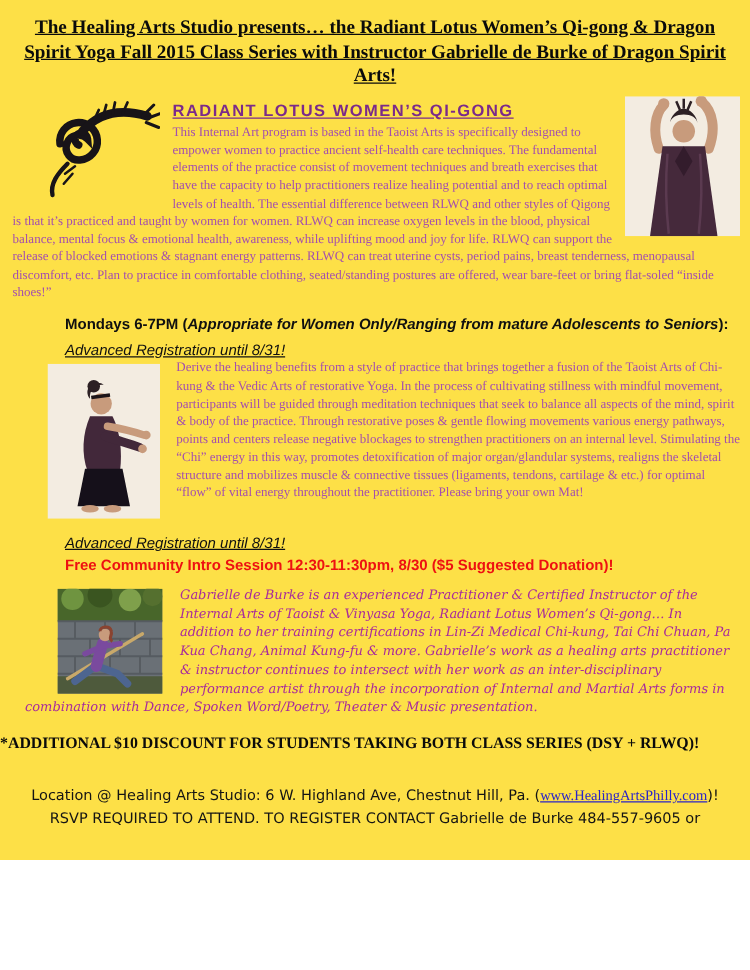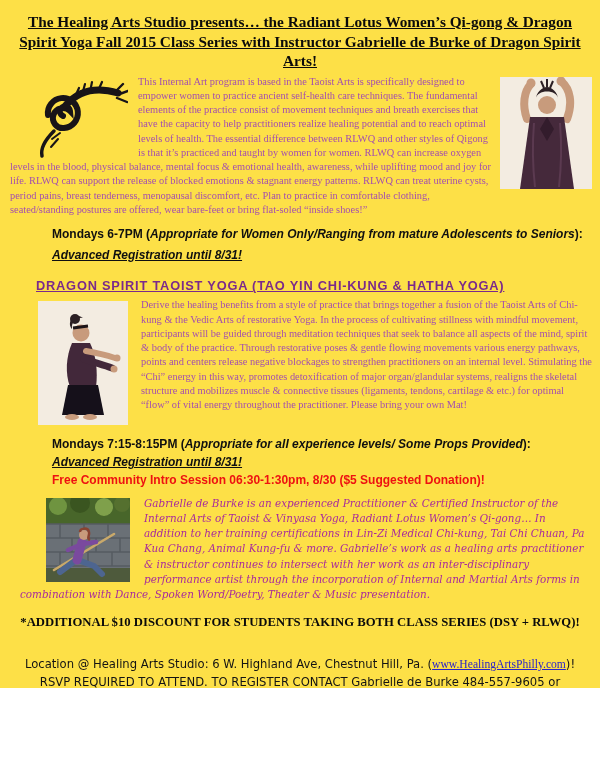--- a/index.html
+++ b/index.html
@@ -10,29 +10,29 @@
   .sec{margin:0 8px 0 10px;overflow:hidden;}
   .dragon-img{float:left;width:104px;height:80px;margin:4px 10px 0 14px;}
   .qigong-photo{float:right;width:92px;height:112px;margin:2px 0 4px 8px;}
   .h-purple{color:#7b2a8b;font-weight:bold;font-size:13.2px;letter-spacing:1.2px;
             text-decoration:underline;margin:6px 0 4px 0;}
   .p-purple{color:#a44fae;font-family:Liberation Serif, serif;font-size:10.4px;line-height:1.37;}
   .schedule{margin:10px 4px 0 52px;font-size:12px;line-height:1.3;color:#101010;}
   .sch-when{font-weight:bold;}
   .sch-when .it{font-style:italic;}
   .sch-price{font-weight:normal;}
-  .sch-reg{font-style:italic;text-decoration:underline;margin-top:5px;font-weight:bold;}
+  .sch-reg{font-style:italic;text-decoration:underline;margin-top:5px;}
   .sch-red{color:#ee1111;font-weight:bold;margin-top:2px;}
   .h2-wrap{margin:13px 8px 4px 36px;}
   .yoga-photo{float:left;width:90px;height:124px;margin:3px 13px 2px 28px;}
   .bio-wrap{margin:8px 12px 0 20px;overflow:hidden;}
   .bio-photo{float:left;width:84px;height:84px;margin:2px 14px 0 26px;}
   .bio-text{color:#a82b9c;font-family:"DejaVu Serif",serif;font-style:italic;
             font-size:10.4px;line-height:1.45;}
-  .discount{text-align:center;font-family:"Liberation Serif",serif;font-weight:bold;
+  .discount{font-family:"Liberation Serif",serif;font-weight:bold;
             font-size:12.7px;margin-top:13px;color:#0b0b0b;}
   .footer{text-align:center;margin-top:26px;font-family:"DejaVu Sans",sans-serif;
           font-size:11.6px;line-height:1.55;color:#141414;}
   .link{color:#2a23c9;text-decoration:underline;cursor:pointer;font-family:Liberation Serif, serif;}
   svg{display:block;}
 </style>
 </head>
 <body>
 
 <div class="page">
@@ -61,31 +61,29 @@
         <circle cx="31" cy="6" r="4.5" fill="#c89b7c"></circle>
         <circle cx="61" cy="4" r="4.5" fill="#c89b7c"></circle>
         <circle cx="47" cy="28" r="9" fill="#c89b7c"></circle>
         <path d="M36,22 C36,12 58,12 58,22 C58,16 52,10 47,10 C42,10 36,16 36,22 Z" fill="#2c2024"></path>
         <path d="M44,11 l-3,-7 M50,11 l3,-7 M47,10 l0,-8" stroke="#2c2024" stroke-width="2" fill="none"></path>
         <path d="M30,40 L64,40 L74,112 L20,112 Z" fill="#45293b"></path>
         <path d="M47,40 L40,52 L47,64 L54,52 Z" fill="#331c2c"></path>
         <path d="M34,46 C32,70 33,92 35,110 M60,46 C62,70 61,92 59,110" stroke="#5b3a50" stroke-width="2" fill="none"></path>
       </svg>
     </div>
+    <div class="h-purple">RADIANT LOTUS WOMEN’S QI-GONG</div>
     <div class="p-purple">This Internal Art program is based in the Taoist Arts is specifically designed to empower women to practice ancient self-health care techniques. The fundamental elements of the practice consist of movement techniques and breath exercises that have the capacity to help practitioners realize healing potential and to reach optimal levels of health. The essential difference between RLWQ and other styles of Qigong is that it’s practiced and taught by women for women. RLWQ can increase oxygen levels in the blood, physical balance, mental focus &amp; emotional health, awareness, while uplifting mood and joy for life. RLWQ can support the release of blocked emotions &amp; stagnant energy patterns. RLWQ can treat uterine cysts, period pains, breast tenderness, menopausal discomfort, etc. Plan to practice in comfortable clothing, seated/standing postures are offered, wear bare-feet or bring flat-soled “inside shoes!”</div>
   </div>
 
   <div class="schedule">
     <div class="sch-when"><span>Mondays 6-7PM (</span><span class="it">Appropriate for Women Only/Ranging from mature Adolescents to Seniors</span><span>):</span></div>
     <div class="sch-reg">Advanced Registration until 8/31!</div>
   </div>
 
-  <div class="h2-wrap">
-    <span class="h-purple" style="font-size:12.8px;letter-spacing:0.8px;">DRAGON SPIRIT TAOIST YOGA (TAO YIN CHI-KUNG &amp; HATHA YOGA)</span>
-  </div>
   <div class="sec">
     <div class="yoga-photo">
       <svg width="90" height="124" viewBox="0 0 90 124">
         <rect x="0" y="0" width="90" height="124" fill="#f3ece1"></rect>
         <circle cx="43" cy="32" r="8.5" fill="#c89b7c"></circle>
         <path d="M34,28 C33,20 40,16 45,17 C42,14 36,15 33,19 C31,22 32,26 34,28 Z" fill="#2c2024"></path>
         <circle cx="37" cy="18" r="5" fill="#2c2024"></circle>
         <path d="M35,27 L50,25" stroke="#1c1418" stroke-width="3"></path>
         <path d="M34,42 C28,56 27,72 32,86 L58,86 C60,70 58,54 52,42 Z" fill="#42283a"></path>
         <path d="M48,50 C60,52 68,54 77,57" stroke="#c89b7c" stroke-width="6" fill="none" stroke-linecap="round"></path>
@@ -94,23 +92,22 @@
         <circle cx="76" cy="68" r="3.5" fill="#c89b7c"></circle>
         <path d="M30,84 L60,84 L66,114 L24,114 Z" fill="#15101a"></path>
         <ellipse cx="34" cy="116" rx="7" ry="3" fill="#c89b7c"></ellipse>
         <ellipse cx="52" cy="116" rx="7" ry="3" fill="#c89b7c"></ellipse>
       </svg>
     </div>
     <div class="p-purple">Derive the healing benefits from a style of practice that brings together a fusion of the Taoist Arts of Chi-kung &amp; the Vedic Arts of restorative Yoga. In the process of cultivating stillness with mindful movement, participants will be guided through meditation techniques that seek to balance all aspects of the mind, spirit &amp; body of the practice. Through restorative poses &amp; gentle flowing movements various energy pathways, points and centers release negative blockages to strengthen practitioners on an internal level. Stimulating the “Chi” energy in this way, promotes detoxification of major organ/glandular systems, realigns the skeletal structure and mobilizes muscle &amp; connective tissues (ligaments, tendons, cartilage &amp; etc.) for optimal “flow” of vital energy throughout the practitioner. Please bring your own Mat!</div>
   </div>
 
   <div class="schedule">
-    <div class="sch-when"><span>Mondays 7:15-8:15PM (</span><span class="it">Appropriate for all experience levels/ Some Props Provided</span><span>):</span></div>
     <div class="sch-reg" style="margin-top:2px;">Advanced Registration until 8/31!</div>
-    <div class="sch-red">Free Community Intro Session 06:30-1:30pm, 8/30 ($5 Suggested Donation)!</div>
+    <div class="sch-red">Free Community Intro Session 12:30-11:30pm, 8/30 ($5 Suggested Donation)!</div>
   </div>
 
   <div class="bio-wrap">
     <div class="bio-photo">
       <svg width="84" height="84" viewBox="0 0 84 84">
         <rect x="0" y="0" width="84" height="84" fill="#6a7076"></rect>
         <rect x="0" y="0" width="84" height="26" fill="#48662a"></rect>
         <circle cx="12" cy="8" r="9" fill="#6f9440"></circle>
           <circle cx="34" cy="5" r="10" fill="#3a5520"></circle>
         <circle cx="58" cy="9" r="9" fill="#7fa04b"></circle>

